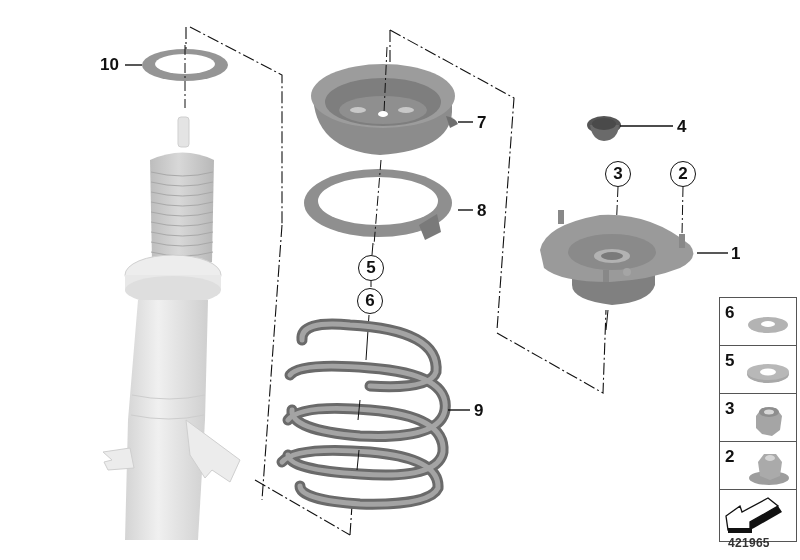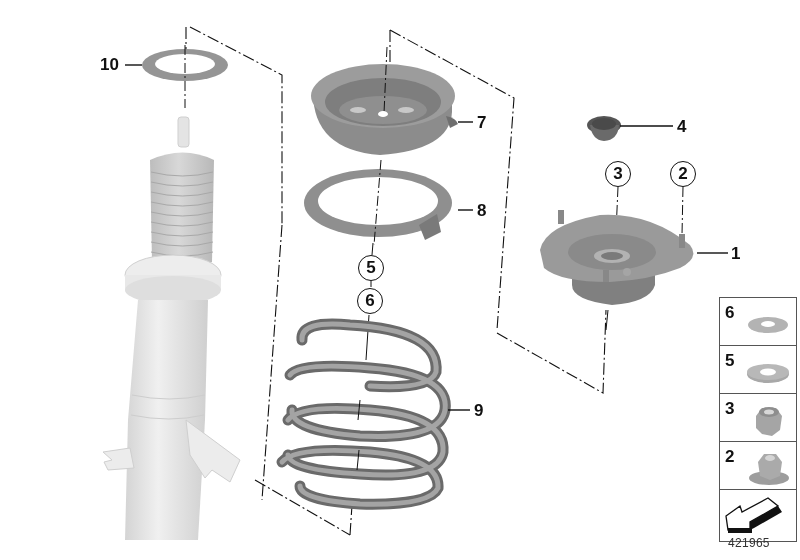--- a/index.html
+++ b/index.html
@@ -6,21 +6,21 @@
   body { width:800px; height:560px; position:relative; overflow:hidden; font-family:"Liberation Sans", sans-serif; }
   #canvas { position:absolute; left:0; top:0; width:800px; height:532px; }
   .lbl { position:absolute; font-family:"Liberation Sans", sans-serif; font-weight:bold; font-size:17px; color:#111; line-height:1; }
   .circ { position:absolute; width:26px; height:26px; border:1.6px solid #111; border-radius:50%; background:#fff; box-sizing:border-box;
           display:flex; align-items:center; justify-content:center; font-weight:bold; font-size:17px; color:#111; font-family:"Liberation Sans", sans-serif; }
   .legend { position:absolute; left:719px; top:297px; width:78px; height:245px; border:1px solid #555; background:#fff; box-sizing:border-box; }
   .legend-cell { position:relative; height:48px; border-bottom:1px solid #555; box-sizing:border-box; }
   .legend-cell:last-child { border-bottom:none; height:47px; }
   .legend-num { position:absolute; left:5px; top:5px; font-weight:bold; font-size:17px; color:#111; }
   .legend-cell svg { position:absolute; left:0; top:0; }
-  .diagram-id { position:absolute; left:728px; top:536px; font-size:12px; color:#333; letter-spacing:0.3px; }
+  .diagram-id { position:absolute; left:728px; top:536px; font-size:12px; color:#333; letter-spacing:0.3px;font-weight:bold; }
 </style>
 </head>
 <body>
 
 <div id="canvas">
 
   <svg width="800" height="560" viewBox="0 0 800 560" style="position:absolute;left:0;top:0;">
     <defs>
       <linearGradient id="gGray" x1="0" y1="0" x2="0" y2="1">
         <stop offset="0" stop-color="#a9a9a9"></stop>

